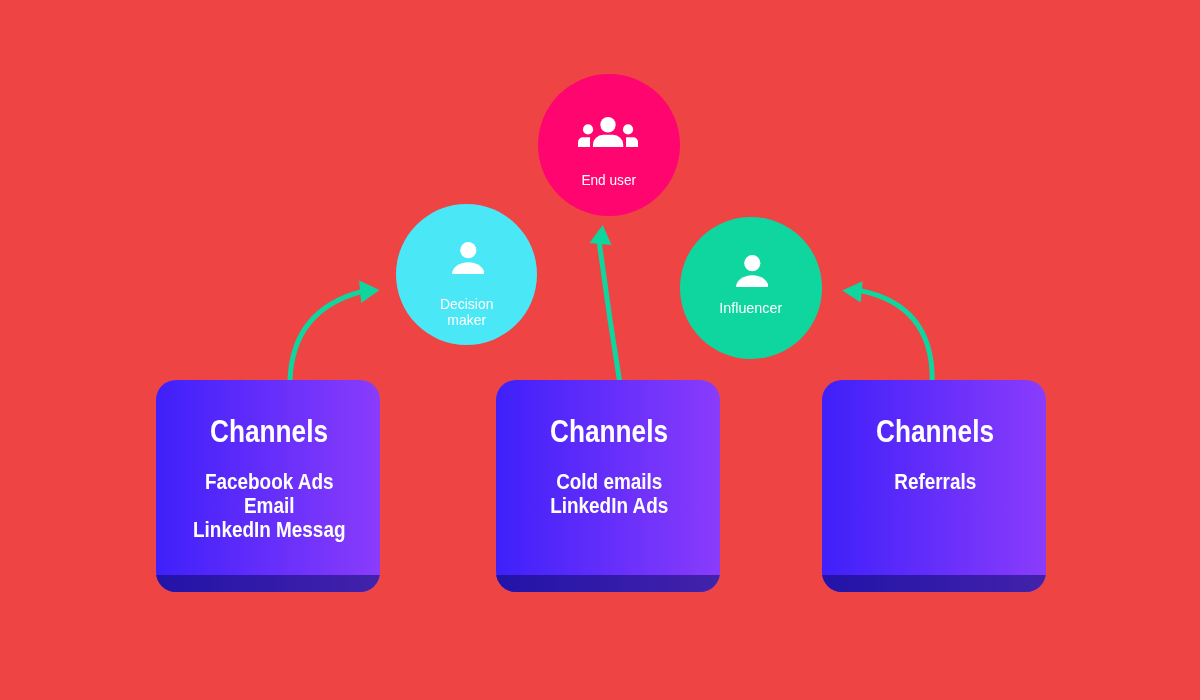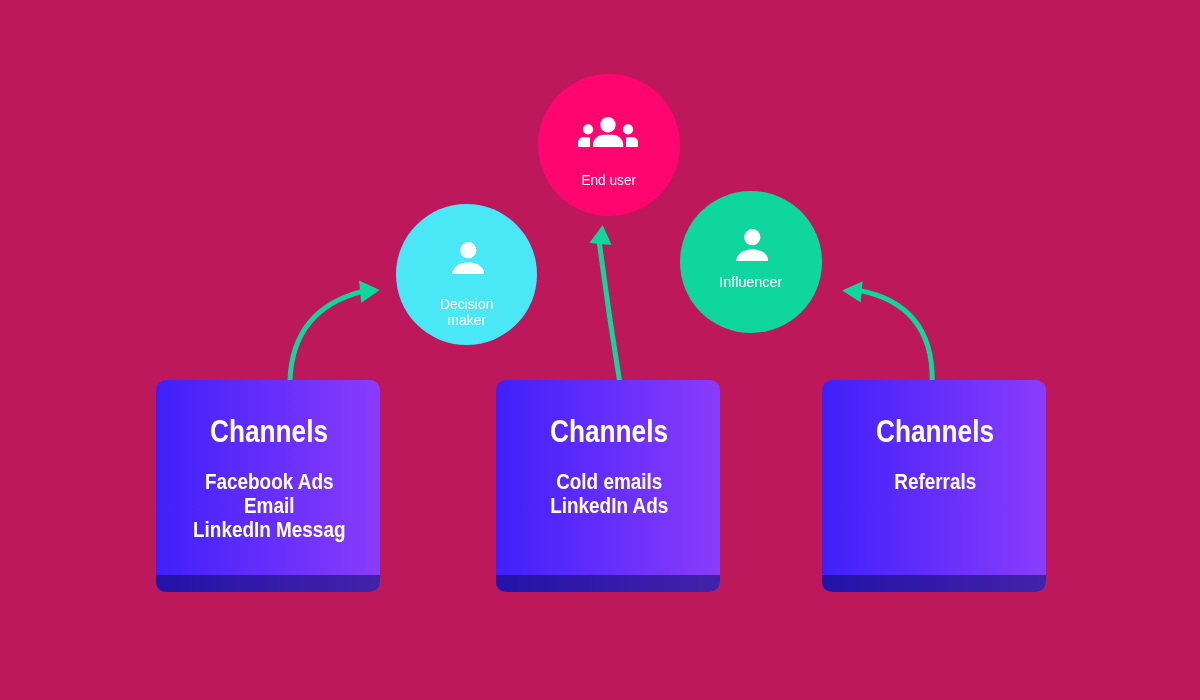--- a/index.html
+++ b/index.html
@@ -1,32 +1,32 @@
 <!DOCTYPE html>
 <html><head>
 <meta charset="utf-8">
 <title>Channels acquisition diagram</title>
 <style>
   html,body{margin:0;padding:0;}
   body{width:1200px;height:700px;background:#ffffff;overflow:hidden;
        font-family:"Liberation Sans",sans-serif;
        -webkit-font-smoothing:antialiased;}
-  .stage{position:relative;width:1200px;height:700px;background:#be185d;}
+  .stage{position:relative;width:1200px;height:700px;background:#ef4444;}
 
   svg.arrow-layer{position:absolute;left:0;top:0;width:1200px;height:700px;}
   .arrow-curve{fill:none;stroke:#0FD69F;stroke-width:5;stroke-linecap:round;}
   .arrow-head{fill:#0FD69F;}
 
   .persona{position:absolute;border-radius:50%;box-sizing:border-box;}
   .persona-icon{position:absolute;left:0;right:0;display:flex;justify-content:center;}
   .persona-label{position:absolute;left:0;right:0;text-align:center;color:#ffffff;
                  font-weight:400;white-space:pre-line;transform-origin:50% 50%;
                  }
 
-  .card{position:absolute;border-radius:10px;overflow:hidden;box-sizing:border-box;
+  .card{position:absolute;border-radius:20px;overflow:hidden;box-sizing:border-box;
         background:linear-gradient(90deg,#3F20FA 0%,#8A3CFB 100%);}
   .card-footer{position:absolute;left:0;right:0;bottom:0;height:17px;
         background:linear-gradient(90deg,#2213A8 0%,#4222AA 100%);}
   .card-title{position:absolute;left:1.9px;right:0;text-align:center;color:#ffffff;
         font-weight:700;transform-origin:50% 50%;}
   .card-items{position:absolute;left:1.5px;right:0;text-align:center;color:#ffffff;
         font-weight:700;transform-origin:50% 50%;}
   .card-item{display:block;}
 </style>
 </head>
@@ -71,21 +71,21 @@
         <circle cx="16.3" cy="8.2" r="8.1" fill="#ffffff"></circle>
         <path d="M0 32.4 A16.3 12.25 0 0 1 32.6 32.4 Z" fill="#ffffff"></path>
       </svg>
     </div>
     <div class="persona-label" style="top:76.7px;font-size:15px;line-height:15.9px;transform:scaleX(0.929);">
       <span>Decision
 maker</span>
     </div>
   </div>
 
-  <div class="persona" style="left: 680px; top: 191px; width: 141.5px; height: 141.5px; background: rgb(15, 214, 159);">
+  <div class="persona" style="left: 680px; top: 217px; width: 141.5px; height: 141.5px; background: rgb(15, 214, 159);">
     <div class="persona-icon" style="left:55.85px;top:37.7px;width:32.6px;right:auto;">
       <svg width="32.6" height="32.4" viewBox="0 0 32.6 32.4" aria-hidden="true">
         <circle cx="16.3" cy="8.2" r="8.1" fill="#ffffff"></circle>
         <path d="M0 32.4 A16.3 12.25 0 0 1 32.6 32.4 Z" fill="#ffffff"></path>
       </svg>
     </div>
     <div class="persona-label" style="top:66.3px;font-size:15.5px;line-height:16.5px;transform:scaleX(0.925);">
       <span>Influencer</span>
     </div>
   </div>

